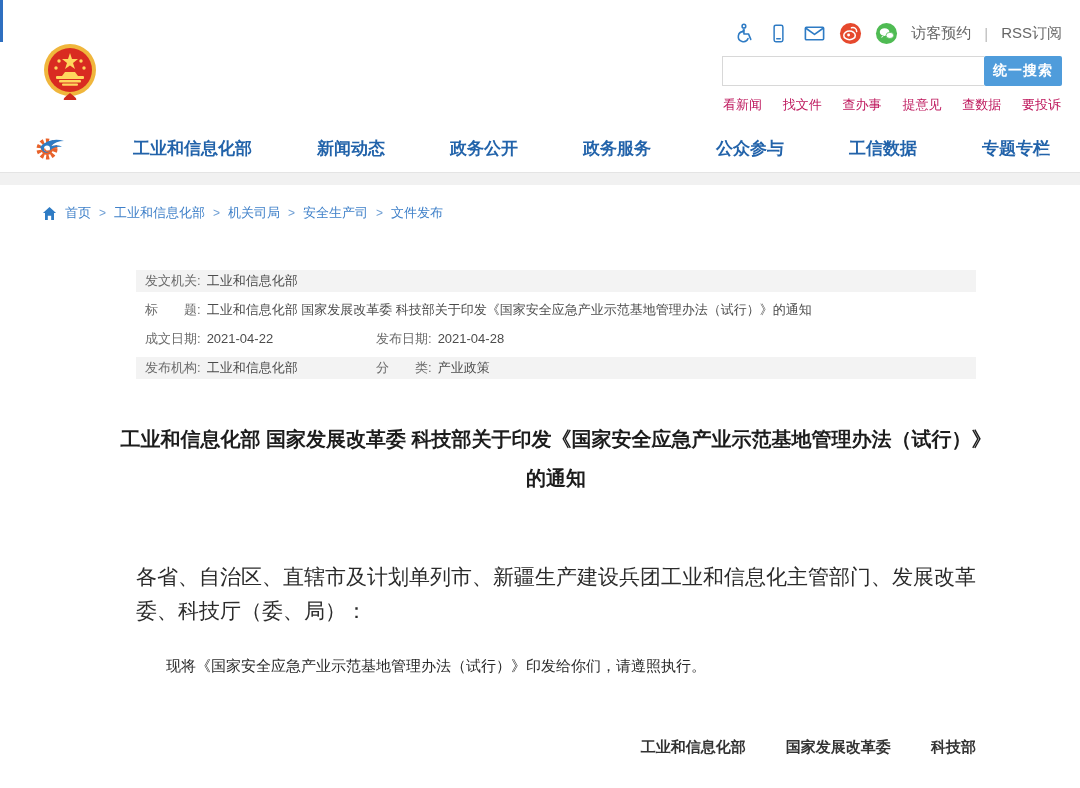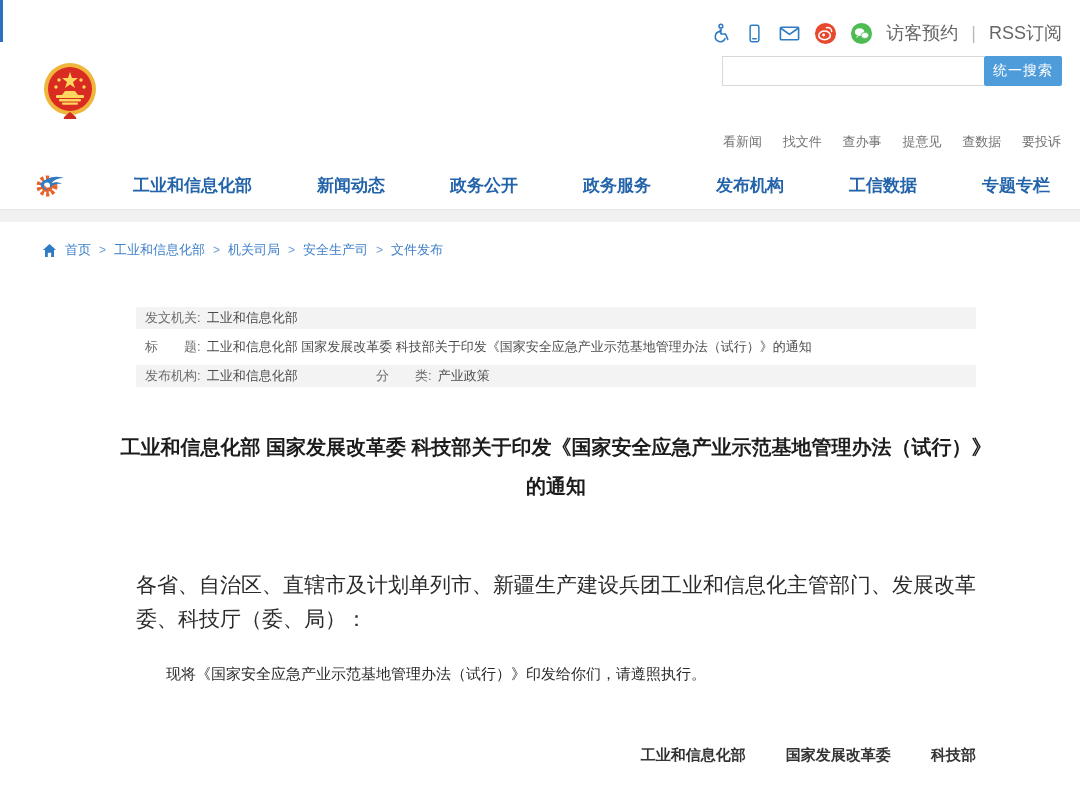--- a/index.html
+++ b/index.html
@@ -12,28 +12,28 @@
   .edge-artifact { position:absolute; left:0; top:0; width:3px; height:42px; background:#2e6fc0; }
 
   
   .site-header { display:flex; justify-content:space-between; padding: 18px 18px 10px 42px; }
   .header-left { display:flex; align-items:center; gap:14px; padding-top:12px; }
   .emblem { width:56px; height:58px; flex:0 0 auto; }
   .site-title { font-size:28px; font-weight:bold; color:#2060ab; letter-spacing:1px; line-height:1.2; }
   .site-subtitle { font-size:10.5px; color:#8e9cb8; margin-top:5px; letter-spacing:0.2px; }
 
   .header-right { width:340px; display:flex; flex-direction:column; gap:10px; padding-top:2px; }
-  .utility-row { display:flex; align-items:center; justify-content:flex-end; gap:13px; font-size:18px; color:#666; height:26px; }
+  .utility-row { display:flex; align-items:center; justify-content:flex-end; gap:13px; font-size:15px; color:#666; height:26px; }
   .utility-row .uicon { width:23px; height:23px; display:inline-flex; align-items:center; justify-content:center; cursor:pointer; }
   .utility-row a { color:#666; text-decoration:none; cursor:pointer; white-space:nowrap; }
   .utility-sep { color:#bbb; }
   .search-row { display:flex; }
   .search-input { flex:1; height:30px; border:1px solid #d8d8d8; border-right:none; outline:none; padding:0 8px; font-size:13px; }
-  .search-button { width:78px; height:30px; background:#4f9cdb; color:#fff; border:none; font-size:14px; font-weight:normal; border-radius:2px; cursor:pointer; letter-spacing:1px; }
-  .quick-links { display:flex; justify-content:space-between; font-size:13px; color:#737373; padding:0 1px;margin-top:37px; }
+  .search-button { width:78px; height:30px; background:#4f9cdb; color:#fff; border:none; font-size:14px; font-weight:bold; border-radius:2px; cursor:pointer; letter-spacing:1px; }
+  .quick-links { display:flex; justify-content:space-between; font-size:13px; color:#be185d; padding:0 1px; }
   .quick-links span { cursor:pointer; }
 
   
   .main-nav { display:flex; align-items:center; height:48px; padding:0 30px 0 34px; justify-content:space-between; }
   .nav-logo { width:34px; height:30px; }
   .nav-item { font-size:17px; font-weight:bold; color:#2263aa; text-decoration:none; cursor:pointer; white-space:nowrap; }
   .nav-shadow { height:13px; background:#f1f1f1; border-top:1px solid #e4e4e4; }
 
   
   .breadcrumb { display:flex; align-items:center; gap:8px; margin:19px 0 8px 42px; font-size:13px; color:#3f80c9; }
@@ -154,21 +154,21 @@
       <circle cx="13" cy="16" r="6" fill="#e8622a"></circle>
       <path d="M6 14 q10 -10 24 -6 q-8 0 -13 5 q8 -2 11 1 q-9 -1 -13 5 q-5 3 -9 -5z" fill="#2e7bc4"></path>
       <circle cx="13" cy="15.5" r="3" fill="#fff"></circle>
       <path d="M10.5 15.5 a3 3 0 0 0 5 2" fill="none" stroke="#e8622a" stroke-width="1.4"></path>
     </svg>
   </span>
   <a class="nav-item">工业和信息化部</a>
   <a class="nav-item">新闻动态</a>
   <a class="nav-item">政务公开</a>
   <a class="nav-item">政务服务</a>
-  <a class="nav-item">发布机构</a>
+  <a class="nav-item">公众参与</a>
   <a class="nav-item">工信数据</a>
   <a class="nav-item">专题专栏</a>
 </nav>
 
 <div class="nav-shadow"></div>
 
 <div class="breadcrumb">
   <span class="home-icon">
     <svg viewBox="0 0 16 16" width="15" height="15">
         <path d="M8 1 L15 7.5 h-2.2 V15 H9.8 V10.5 H6.2 V15 H3.2 V7.5 H1z" fill="#2e7bc4"></path>
@@ -187,20 +187,23 @@
 
 <main class="content">
 
   <section class="meta-table">
     <div class="meta-row shaded">
       <span class="meta-label">发文机关:</span><span class="meta-value">工业和信息化部</span>
     </div>
     <div class="meta-row">
       <span class="meta-label">标　　题:</span><span class="meta-value">工业和信息化部 国家发展改革委 科技部关于印发《国家安全应急产业示范基地管理办法（试行）》的通知</span>
     </div>
+    <div class="meta-row">
+      <span class="meta-cell first"><span class="meta-label">成文日期:</span><span class="meta-value">2021-04-22</span></span><span class="meta-cell"><span class="meta-label">发布日期:</span><span class="meta-value">2021-04-28</span></span>
+    </div>
     <div class="meta-row shaded">
       <span class="meta-cell first"><span class="meta-label">发布机构:</span><span class="meta-value">工业和信息化部</span></span><span class="meta-cell"><span class="meta-label">分　　类:</span><span class="meta-value">产业政策</span></span>
     </div>
   </section>
 
   <h1 class="doc-title">工业和信息化部 国家发展改革委 科技部关于印发《国家安全应急产业示范基地管理办法（试行）》的通知</h1>
 
   <p class="addressee">各省、自治区、直辖市及计划单列市、新疆生产建设兵团工业和信息化主管部门、发展改革委、科技厅（委、局）：</p>
   <p class="body-para">现将《国家安全应急产业示范基地管理办法（试行）》印发给你们，请遵照执行。</p>
 

